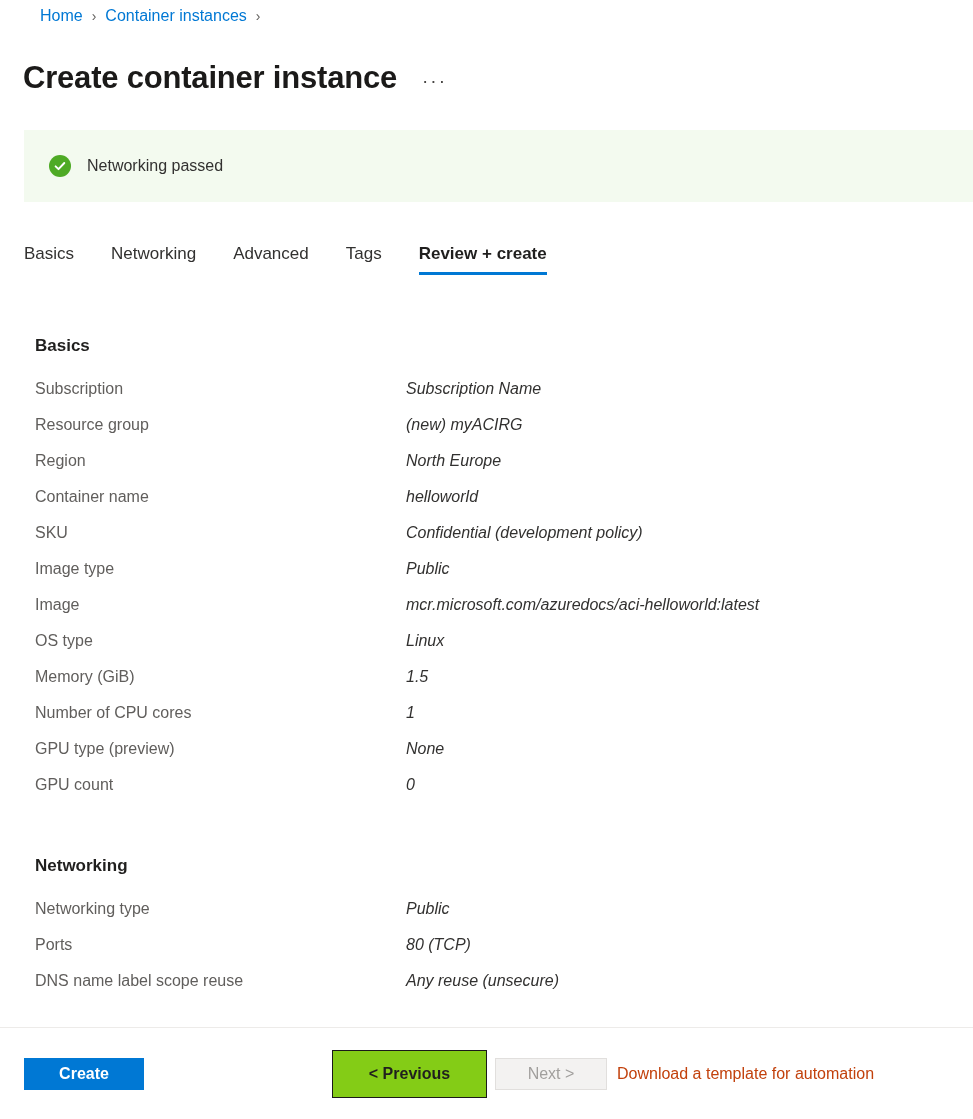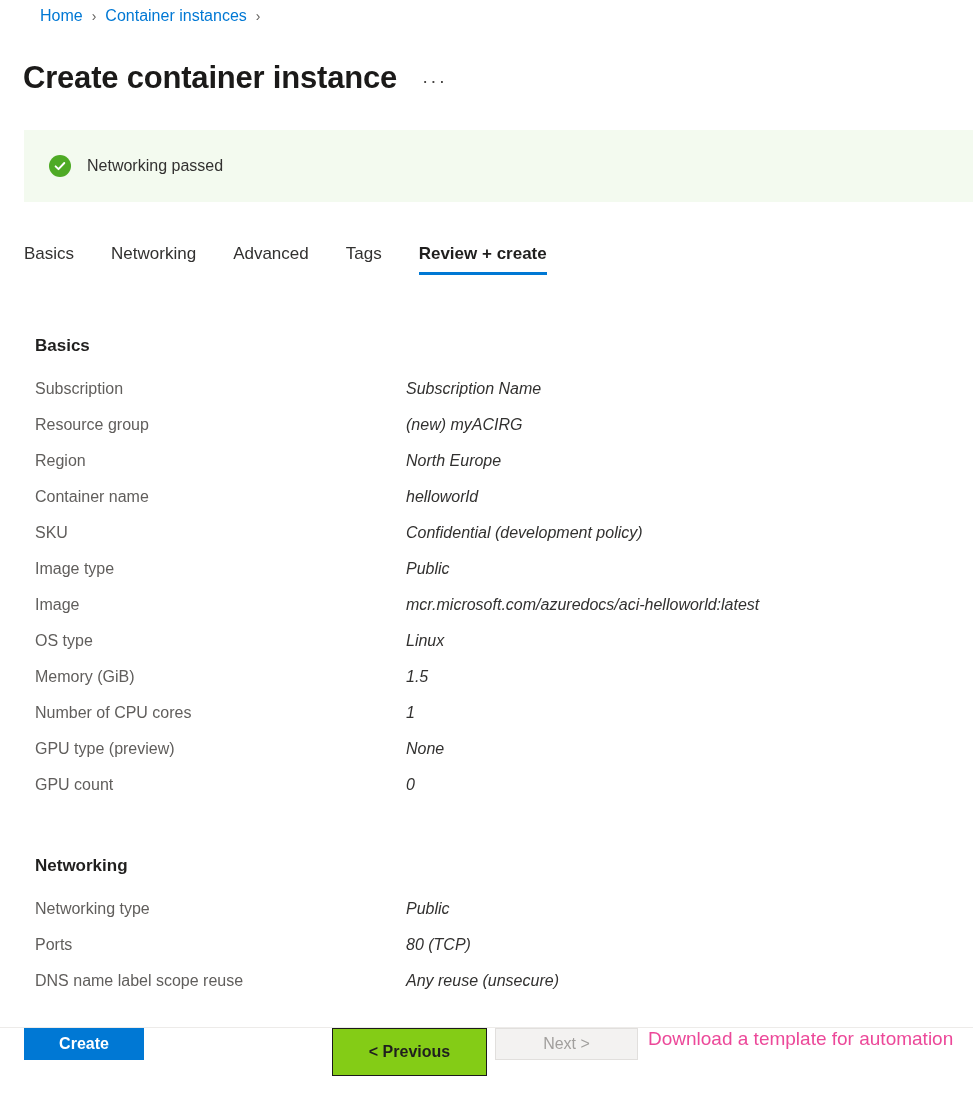--- a/index.html
+++ b/index.html
@@ -177,20 +177,21 @@
     height: 1px;
     background: #edebe9;
   }
   .footer {
     position: absolute;
     left: 0;
     right: 0;
     top: 1028px;
     height: 91px;
     display: flex;
+    align-items: center;
     background: #ffffff;
   }
   .btn {
     font-family: inherit;
     font-size: 16px;
     line-height: 20px;
     cursor: pointer;
     box-sizing: border-box;
   }
   .btn-create {
@@ -206,32 +207,32 @@
     margin-left: 188px;
     width: 155px;
     height: 48px;
     background: #84cc16;
     color: #201f1e;
     border: 1px solid #1b1a19;
     font-weight: 600;
   }
   .btn-next {
     margin-left: 8px;
-    width: 143px;
+    width: 112px;
     height: 32px;
     background: #f3f2f1;
     color: #a19f9d;
     border: 1px solid #e1dfdd;
     font-weight: 400;
     cursor: default;
   }
   .footer-link {
     margin-left: 10px;
-    font-size: 19px;
-    color: #ec4899;
+    font-size: 16px;
+    color: #c2410c;
     text-decoration: none;
     cursor: pointer;
     white-space: nowrap;
   }
 </style>
 </head>
 <body>
 
 <div class="breadcrumb">
   <a class="crumb-link">Home</a>

